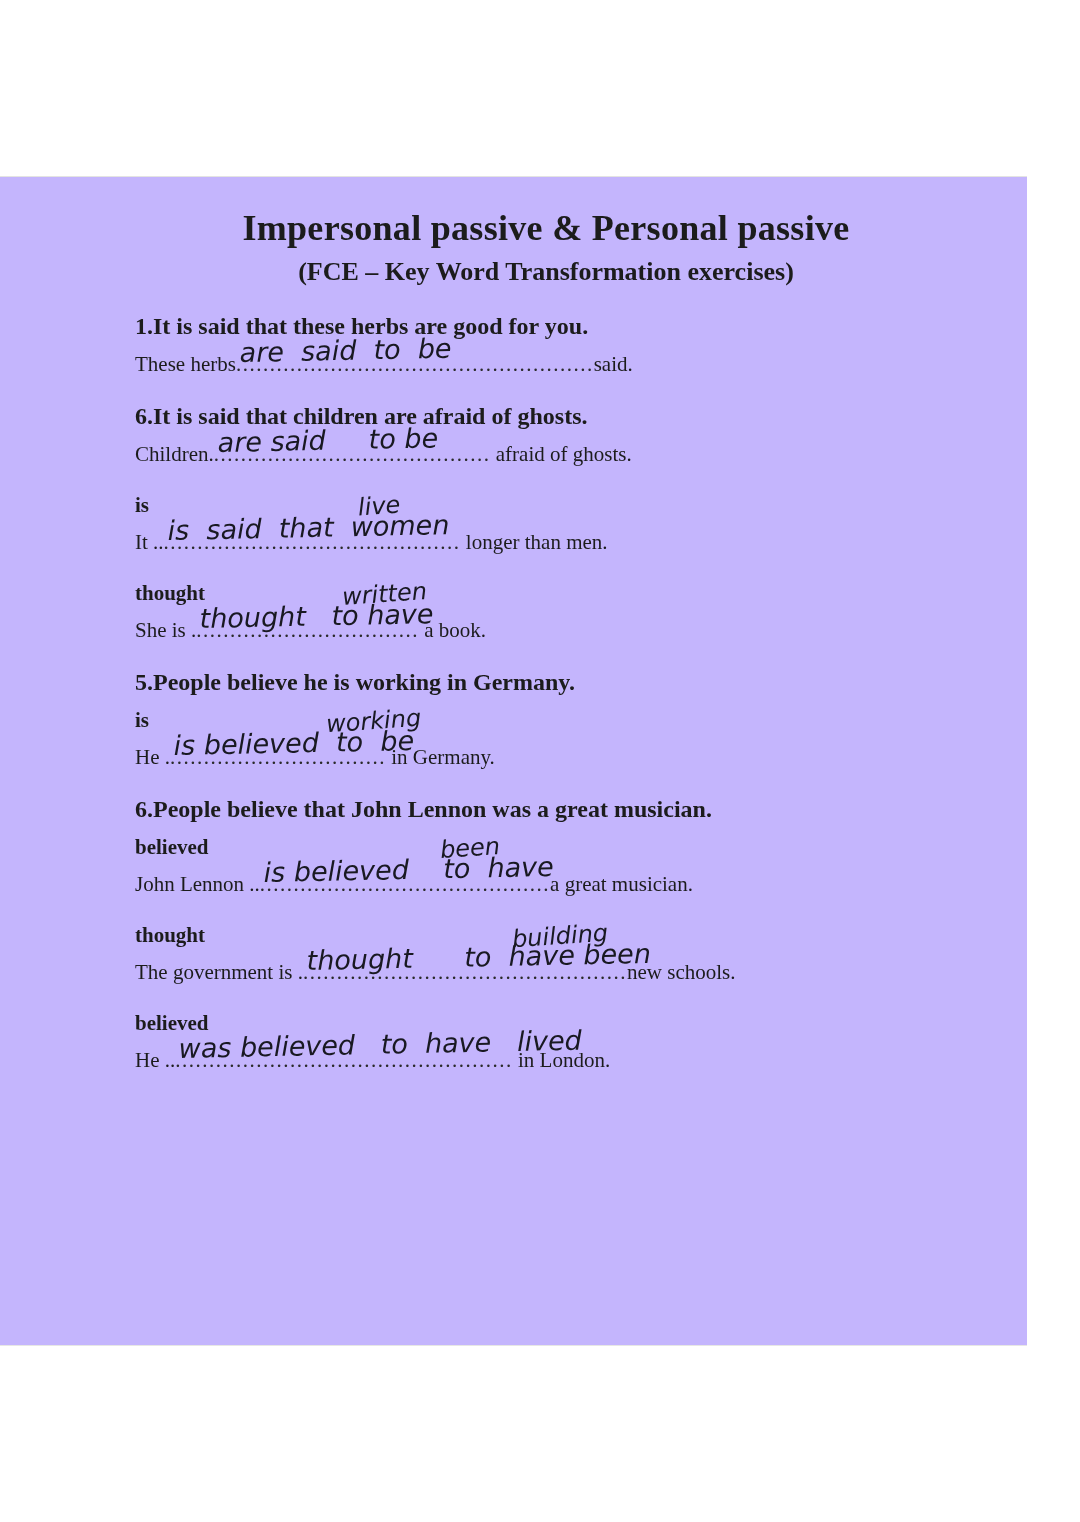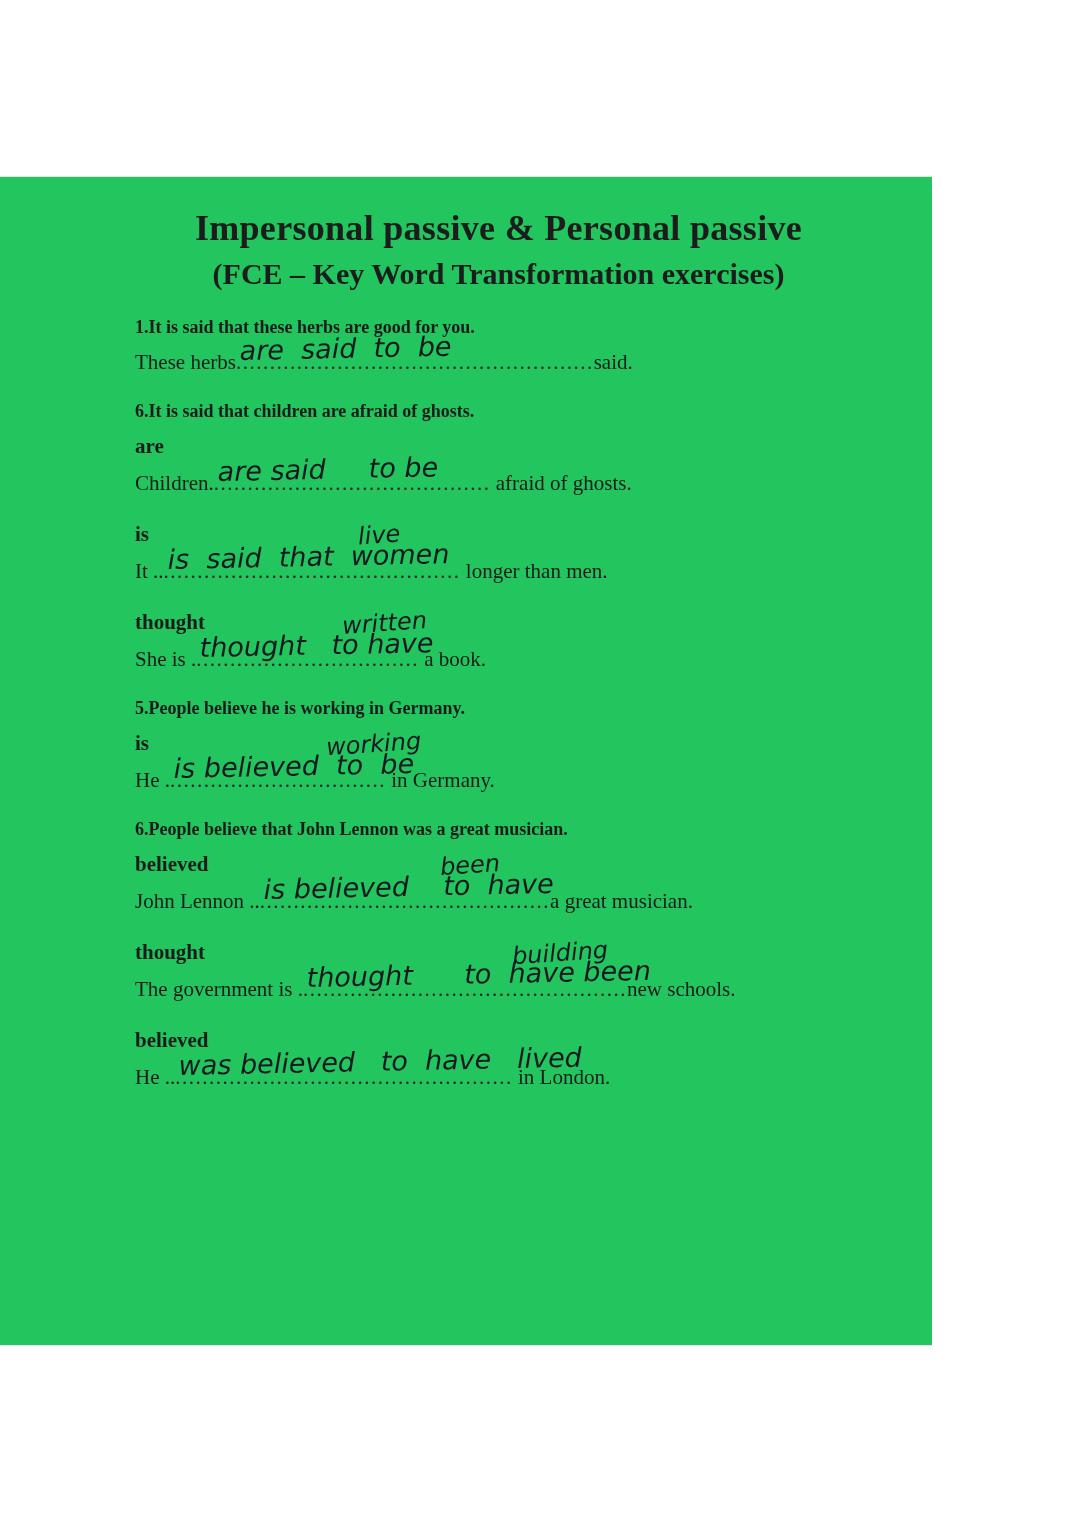--- a/index.html
+++ b/index.html
@@ -1,34 +1,34 @@
 <!DOCTYPE html>
 <html><head>
 <meta charset="utf-8">
 <style>
   html,body{margin:0;padding:0;}
   body{
     width:1080px;height:1522px;background:#ffffff;position:relative;
     font-family:"Liberation Serif", serif;color:#1c1c1c;overflow:hidden;
   }
   .scan-area{
-    position:absolute;top:176px;left:0;width:932px;height:1170px;
-    background:#22c55e;border-top:1px solid #e4e4e2;border-bottom:1px solid #e7e7e5;
+    position:absolute;top:176px;left:0;width:1027px;height:1170px;
+    background:#c4b5fd;border-top:1px solid #e4e4e2;border-bottom:1px solid #e7e7e5;
     box-sizing:border-box;
   }
   .content{padding:18px 70px 0 135px;}
   .title{
     text-align:center;font-weight:bold;font-size:36px;margin:12px 40px 8px 40px;
     letter-spacing:0.3px;
   }
   .subtitle{
-    text-align:center;font-weight:bold;font-size:30px;margin:0 40px 26px 40px;
+    text-align:center;font-weight:bold;font-size:26px;margin:0 40px 26px 40px;
   }
   .exercise{margin-bottom:26px;}
-  .prompt{font-size:18px;margin:0 0 12px 0;font-weight:bold;font-weight:600;}
+  .prompt{font-size:24px;margin:0 0 12px 0;font-weight:bold;font-weight:600;}
   .prompt{font-weight:600;}
   .keyword{font-weight:bold;font-size:21px;margin:0 0 12px 0;}
   .gapline{font-size:21px;margin:0;white-space:nowrap;}
   .gap{position:relative;display:inline-block;vertical-align:baseline;}
   .dots{letter-spacing:1.5px;color:#2a2a2a;}
   .hand{
     position:absolute;left:4px;top:-15px;
     font-family:"DejaVu Sans", sans-serif;font-style:italic;
     font-size:27px;color:#191922;white-space:pre;
     transform:rotate(-1.2deg);transform-origin:left bottom;
@@ -50,21 +50,20 @@
     <h1 class="title">Impersonal passive &amp; Personal passive</h1>
     <h2 class="subtitle">(FCE – Key Word Transformation exercises)</h2>
 
     <div class="exercise">
       <p class="prompt">1.It is said that these herbs are good for you.</p>
       <p class="gapline"><span>These herbs</span><span class="gap"><span class="dots">.....................................</span><span class="hand">are  said  to  be</span><span class="hand-above"></span></span><span class="dots">................</span><span>said.</span></p>
     </div>
 
     <div class="exercise">
       <p class="prompt">6.It is said that children are afraid of ghosts.</p>
-      <p class="keyword">are</p>
       <p class="gapline"><span>Children.</span><span class="gap"><span class="dots">..................................</span><span class="hand">are said     to be</span><span class="hand-above"></span></span><span class="dots">.......</span><span> afraid of ghosts.</span></p>
     </div>
 
     <div class="exercise">
       <p class="keyword">is</p>
       <p class="gapline"><span>It ..</span><span class="gap"><span class="dots">........................................</span><span class="hand">is  said  that  women</span><span class="hand-above">live</span></span><span class="dots">....</span><span> longer than men.</span></p>
     </div>
 
     <div class="exercise">
       <p class="keyword">thought</p>

